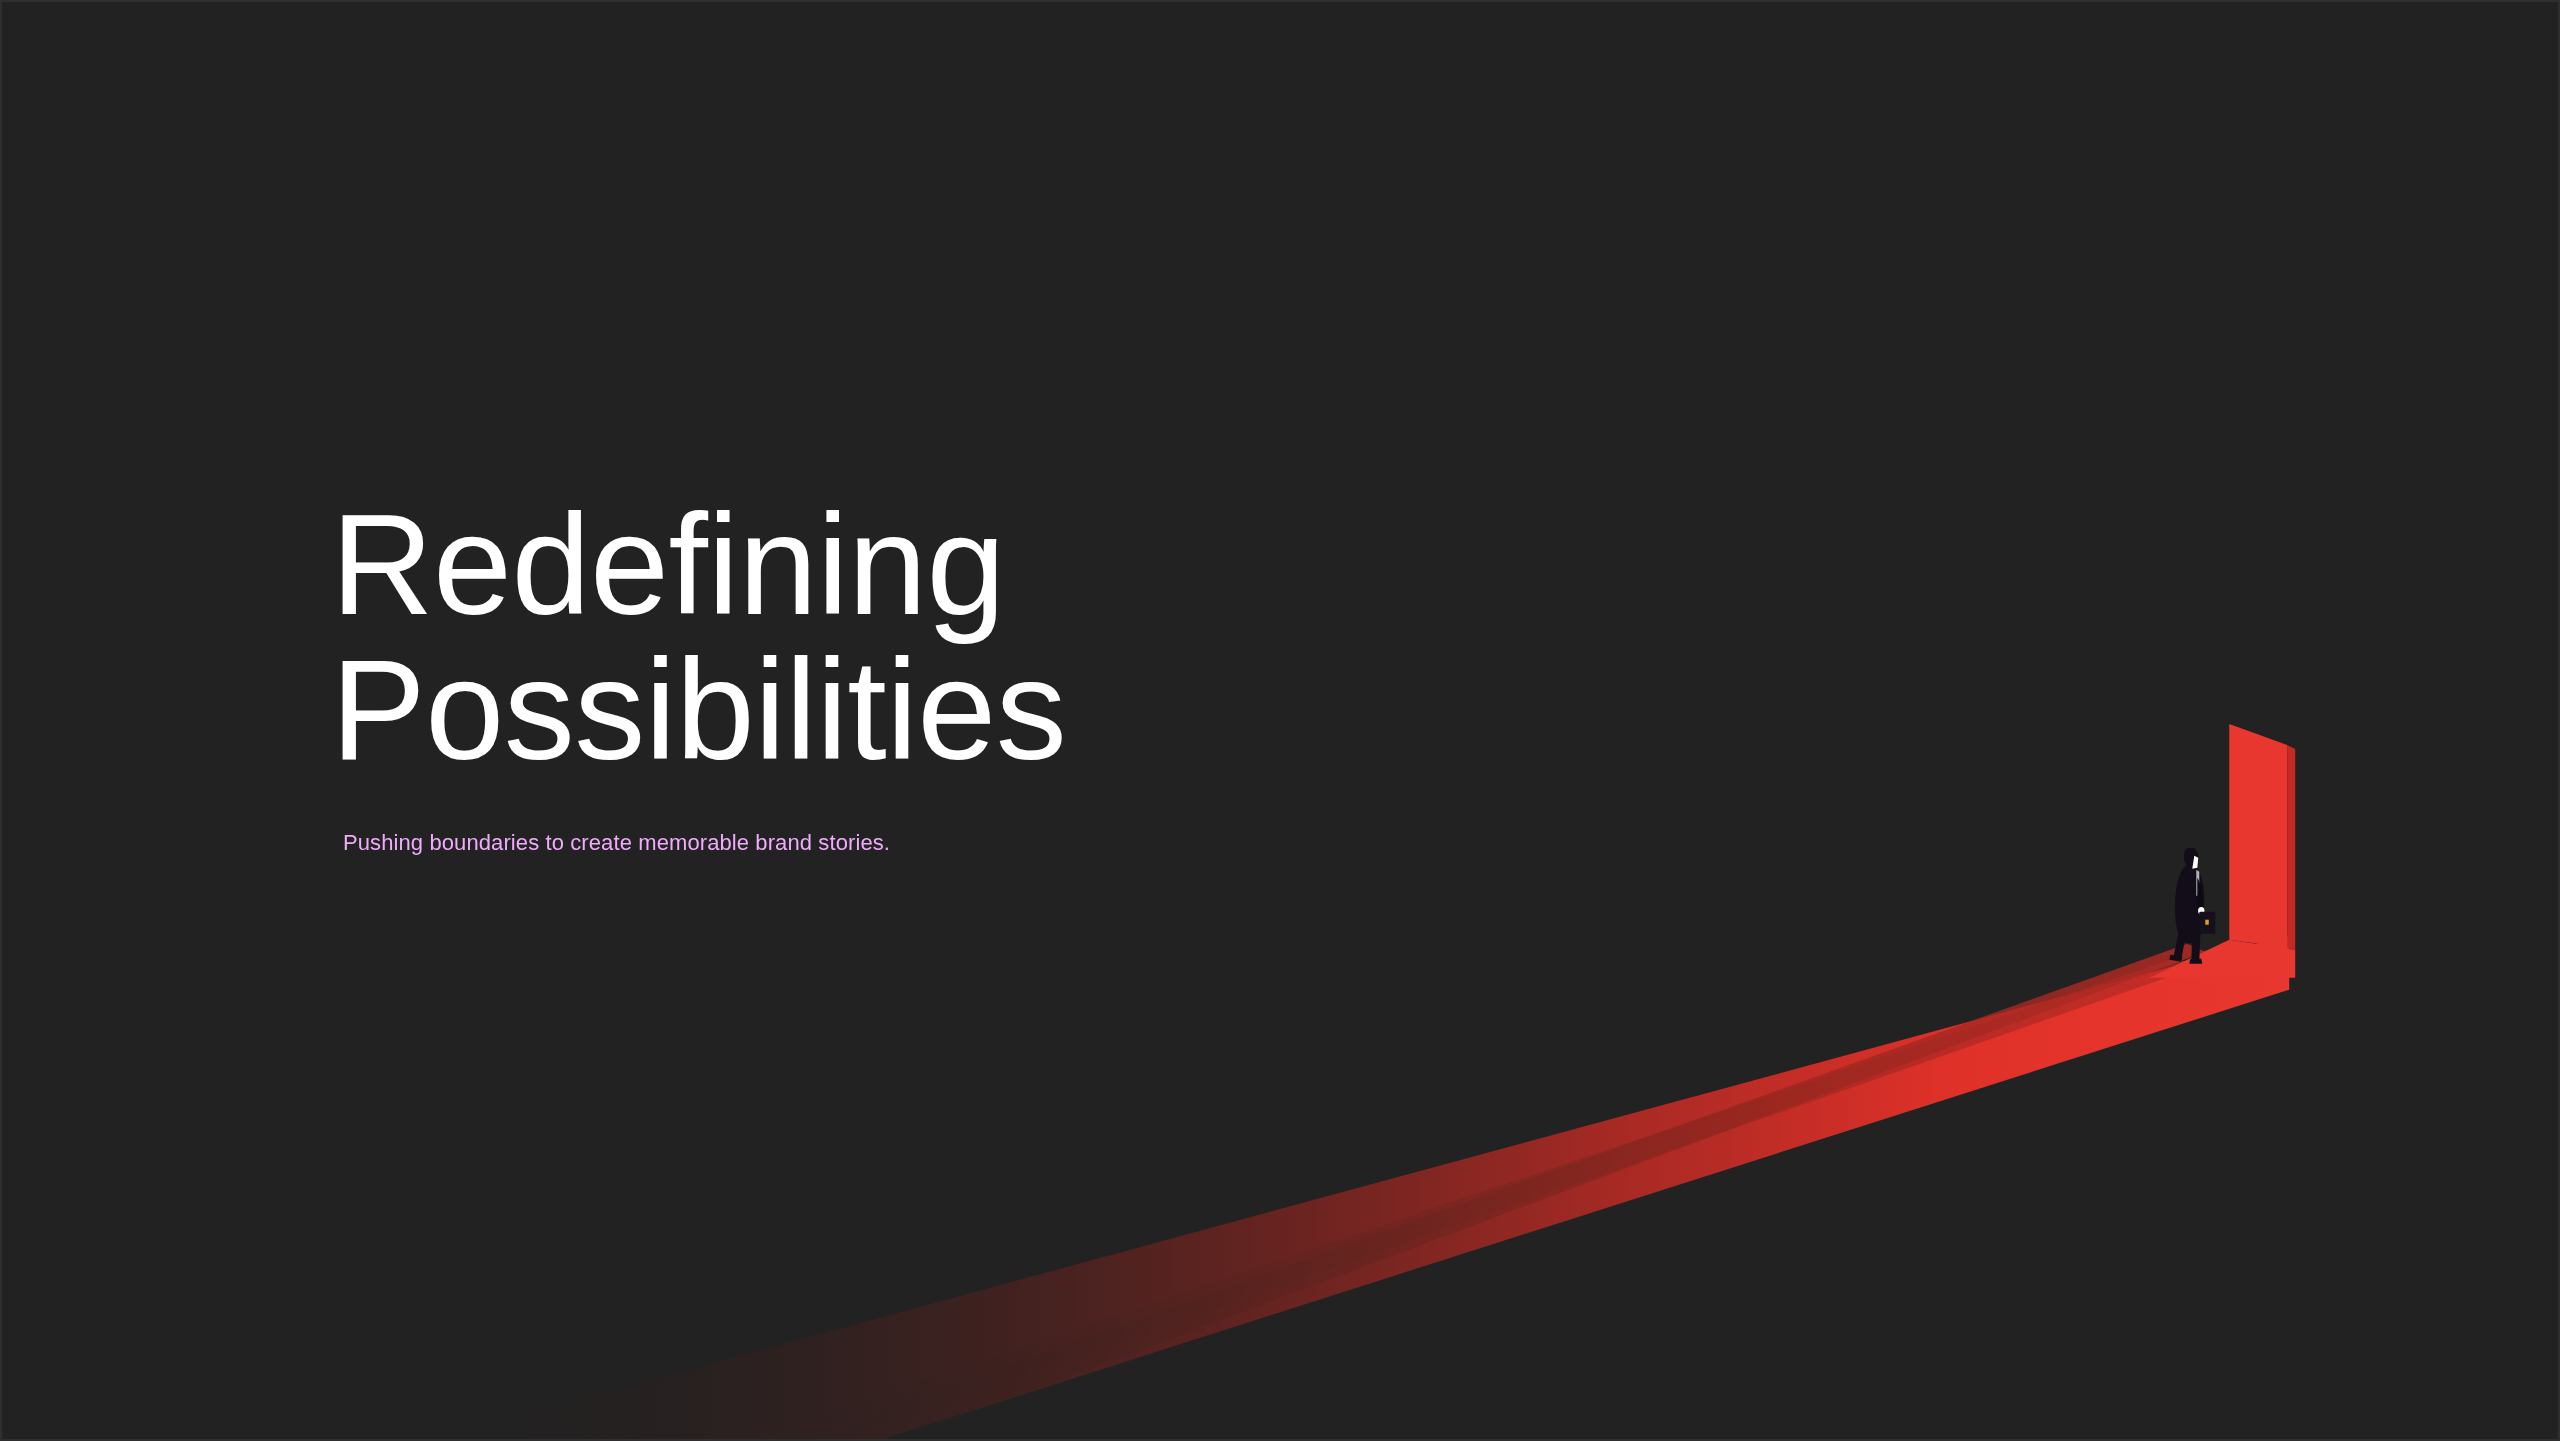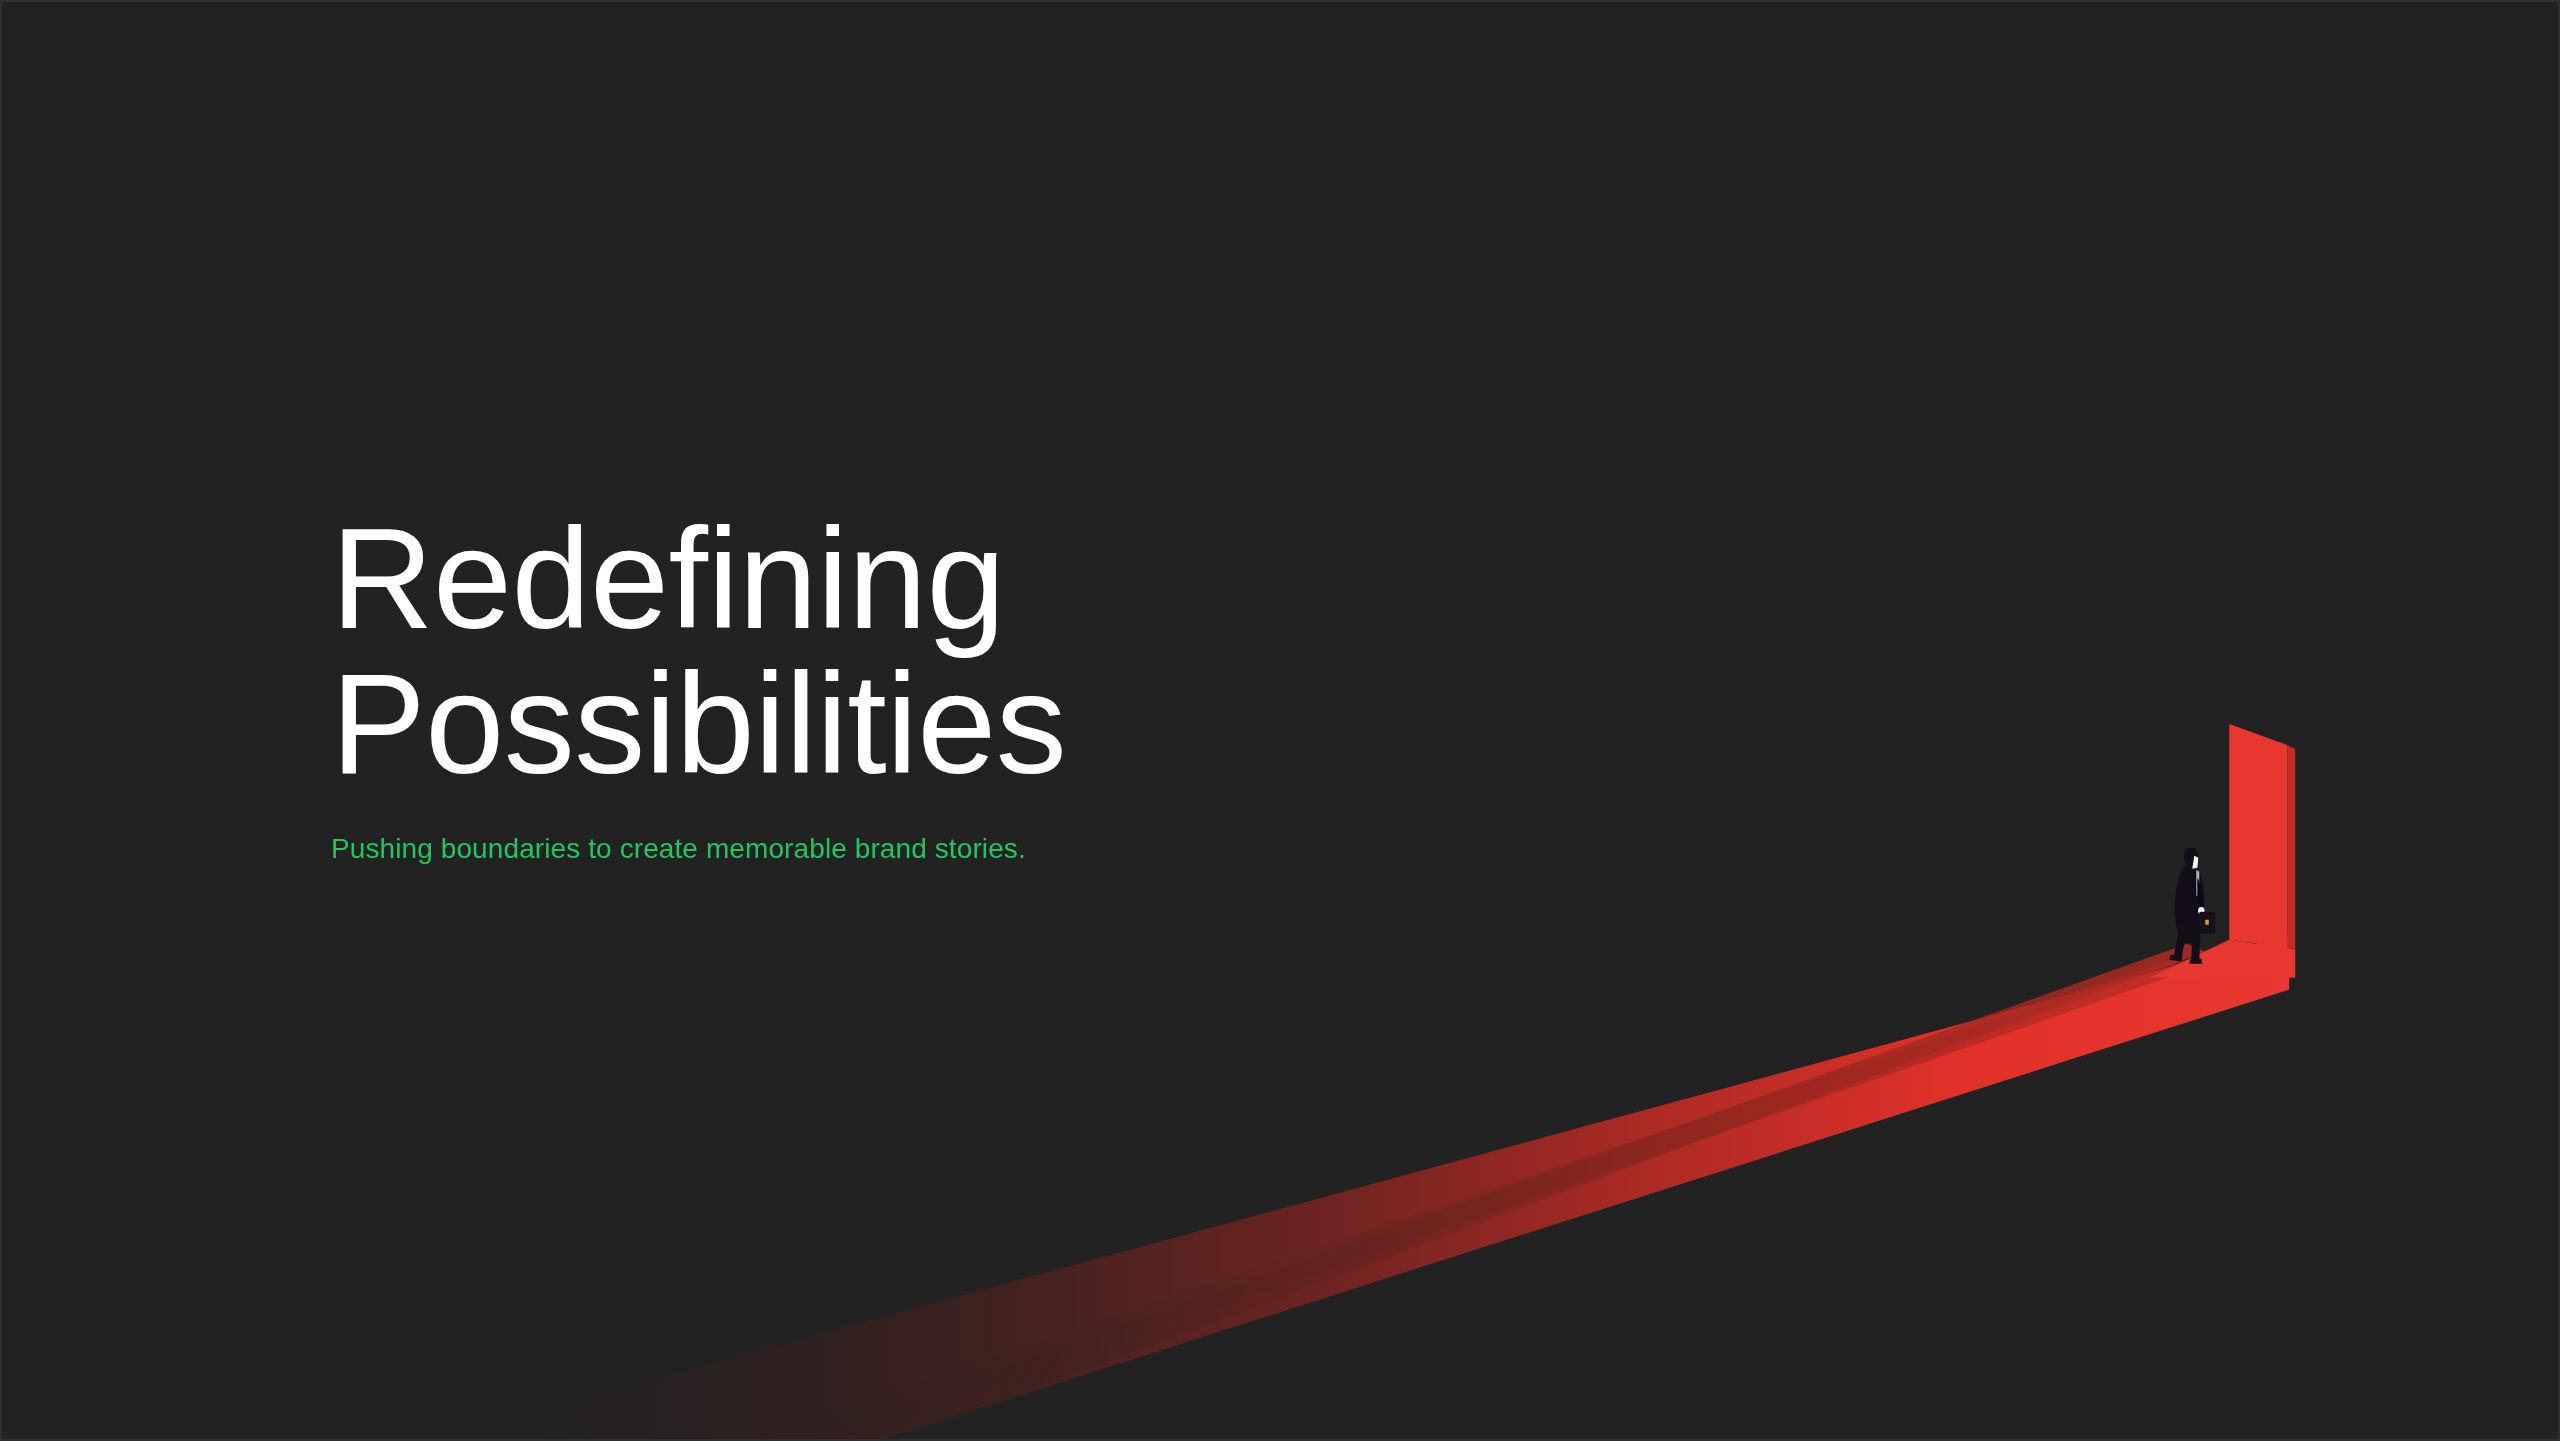--- a/index.html
+++ b/index.html
@@ -26,40 +26,40 @@
     inset: 0;
     width: 100%;
     height: 100%;
     display: block;
   }
 
   
   #text-block {
     position: absolute;
     left: 330px;
-    top: 506px;
+    top: 492px;
     width: 1400px;
     z-index: 5;
   }
 
   #headline {
     margin: 0;
     color: #ffffff;
     font-size: 142px;
     font-weight: 300;
     line-height: 1.02;
     letter-spacing: -0.5px;
     white-space: pre-line;
   }
 
   #subtitle {
-    margin: 0;
+    margin: 12px;
     padding-top: 34px;
-    color: #22c55e;
-    font-size: 28px;
+    color: #f0abfc;
+    font-size: 22px;
     font-weight: 400;
     letter-spacing: 0.1px;
     line-height: 1.3;
   }
 </style>
 </head>
 <body>
 
 <div id="slide">
 

